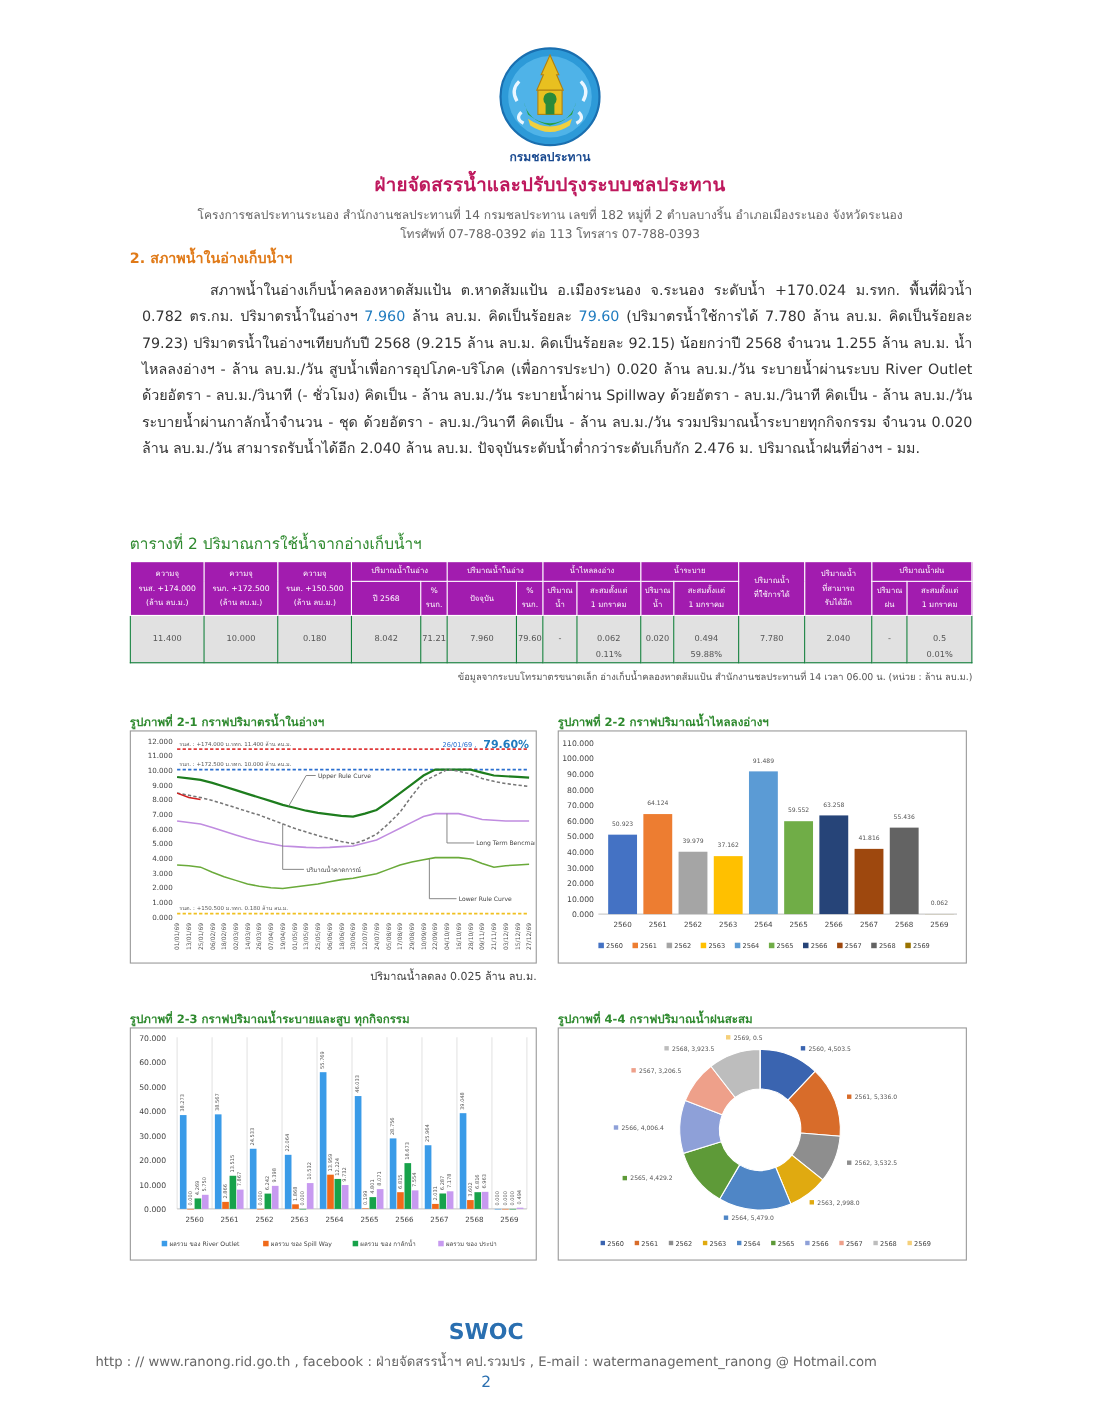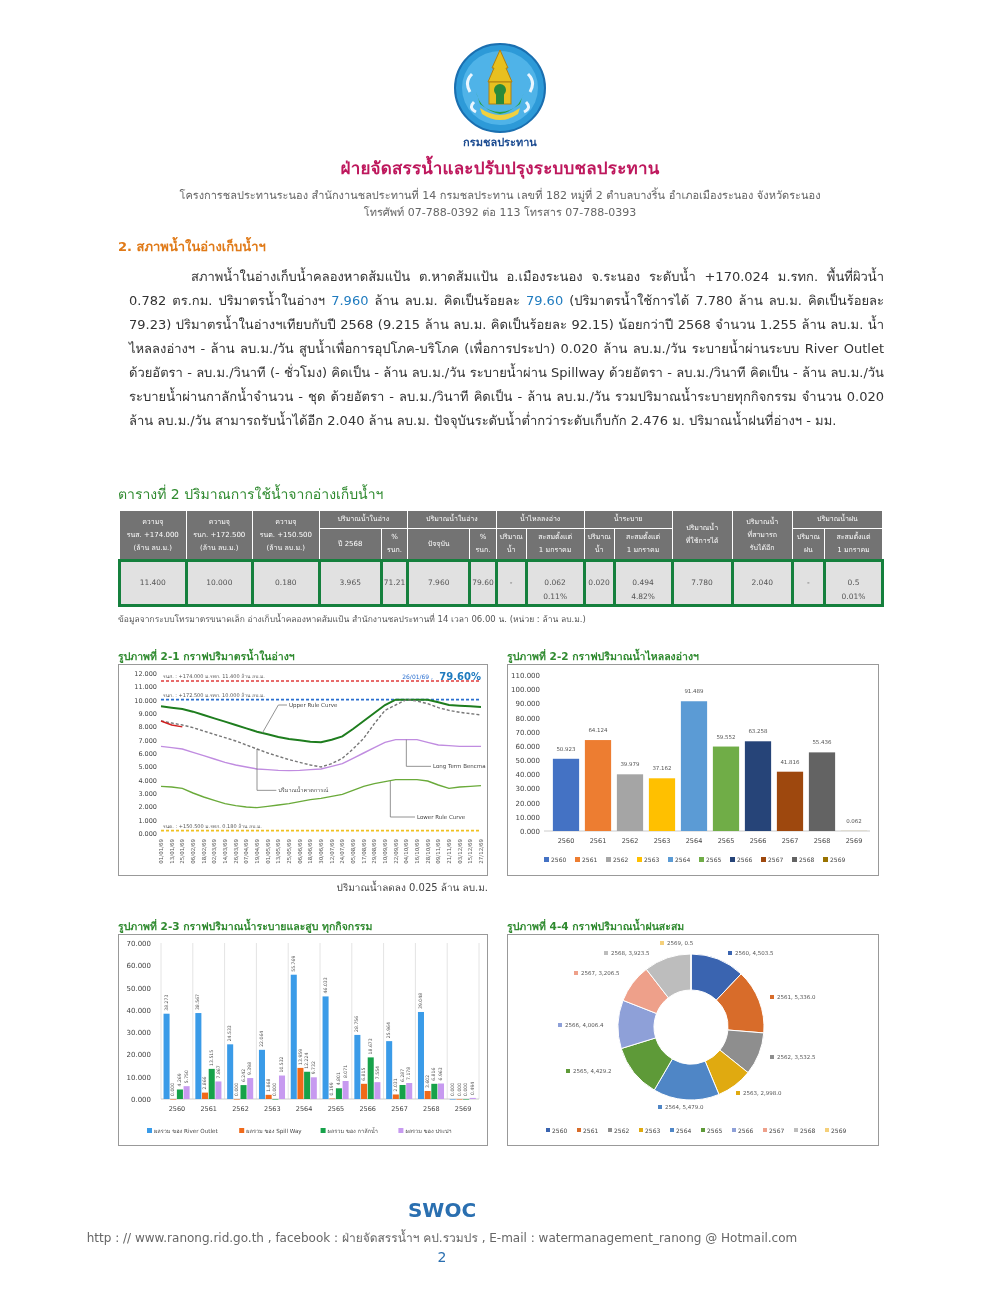--- a/index.html
+++ b/index.html
@@ -7,23 +7,23 @@
   .header { text-align: center; padding-top: 42px; }
   .logo { width: 100px; height: 100px; margin: 0 auto; position: relative; }
   .org-title { color: #be185d; font-size: 17px; font-weight: bold; margin-top: 12px; letter-spacing: 0.2px; }
   .org-addr { color: #666; font-size: 11px; margin-top: 6px; line-height: 17px; }
   .section { position: absolute; left: 118px; width: 766px; }
   .sec-title { color: #e07a18; font-size: 13px; font-weight: bold; }
   .para { font-size: 13px; line-height: 24px; color: #333; text-align: justify; margin-top: 8px; text-indent: 62px; margin-left: 11px; }
   .blue { color: #1f7bbf; }
   .tbl-title { color: #2f8a2f; font-size: 14px; font-weight: normal; }
   table.data { border-collapse: collapse; width: 766px; margin-top: 5px; font-size: 7px; }
-  table.data th { background: #737373; color: #fff; font-weight: normal; border: 1px solid #fff; padding: 2px 1px; text-align: center; line-height: 13px; }
-  table.data td { background: #e1e1e1; border: 3px solid #15803d; text-align: center; font-size: 7.5px; color: #555; height: 40px; line-height: 14px; }
-  .tbl-note { text-align: left; font-size: 8.5px; color: #555; margin-top: 5px; }
+  table.data th { background: #a21caf; color: #fff; font-weight: normal; border: 1px solid #fff; padding: 2px 1px; text-align: center; line-height: 13px; }
+  table.data td { background: #e1e1e1; border: 1px solid #15803d; text-align: center; font-size: 7.5px; color: #555; height: 40px; line-height: 14px; }
+  .tbl-note { text-align: right; font-size: 8.5px; color: #555; margin-top: 5px; }
   .chart-title { color: #2f8a2f; font-size: 10.5px; font-weight: bold; position: absolute; }
   .chart-box { position: absolute; border: 1.5px solid #999; background: #fff; }
   .footer { position: absolute; top: 1198px; width: 884px; text-align: center; }
   .swoc { color: #2a6fb0; font-size: 20px; font-weight: bold; }
   .foot-link { color: #666; font-size: 12px; margin-top: 6px; }
   .page-no { color: #2a6fb0; font-size: 14px; margin-top: 2px; }
   svg text { font-family: "DejaVu Sans", sans-serif; }
 </style>
 </head>
 <body>
@@ -44,21 +44,21 @@
       <text x="50" y="104" text-anchor="middle" font-size="11" fill="#1a4a90" font-weight="bold">กรมชลประทาน</text>
     </svg>
   </div>
   <div class="org-title">ฝ่ายจัดสรรน้ำและปรับปรุงระบบชลประทาน</div>
   <div class="org-addr">
     <div>โครงการชลประทานระนอง สำนักงานชลประทานที่ 14 กรมชลประทาน เลขที่ 182 หมู่ที่ 2 ตำบลบางริ้น อำเภอเมืองระนอง จังหวัดระนอง</div>
     <div>โทรศัพท์ 07-788-0392 ต่อ 113 โทรสาร 07-788-0393</div>
   </div>
 </div>
 
-<div class="section" style="top:236px;">
+<div class="section" style="top:224px;">
   <div class="sec-title">2. สภาพน้ำในอ่างเก็บน้ำฯ</div>
   <p class="para"><span>สภาพน้ำในอ่างเก็บน้ำคลองหาดส้มแป้น ต.หาดส้มแป้น อ.เมืองระนอง จ.ระนอง ระดับน้ำ +170.024 ม.รทก. พื้นที่ผิวน้ำ 0.782 ตร.กม. ปริมาตรน้ำในอ่างฯ </span><span class="blue">7.960</span><span> ล้าน ลบ.ม. คิดเป็นร้อยละ </span><span class="blue">79.60</span><span> (ปริมาตรน้ำใช้การได้ 7.780 ล้าน ลบ.ม. คิดเป็นร้อยละ 79.23) ปริมาตรน้ำในอ่างฯเทียบกับปี 2568 (9.215 ล้าน ลบ.ม. คิดเป็นร้อยละ 92.15) น้อยกว่าปี 2568 จำนวน 1.255 ล้าน ลบ.ม. น้ำไหลลงอ่างฯ - ล้าน ลบ.ม./วัน สูบน้ำเพื่อการอุปโภค-บริโภค (เพื่อการประปา) 0.020 ล้าน ลบ.ม./วัน ระบายน้ำผ่านระบบ River Outlet ด้วยอัตรา - ลบ.ม./วินาที (- ชั่วโมง) คิดเป็น - ล้าน ลบ.ม./วัน ระบายน้ำผ่าน Spillway ด้วยอัตรา - ลบ.ม./วินาที คิดเป็น - ล้าน ลบ.ม./วัน ระบายน้ำผ่านกาลักน้ำจำนวน - ชุด ด้วยอัตรา - ลบ.ม./วินาที คิดเป็น - ล้าน ลบ.ม./วัน รวมปริมาณน้ำระบายทุกกิจกรรม จำนวน 0.020 ล้าน ลบ.ม./วัน สามารถรับน้ำได้อีก 2.040 ล้าน ลบ.ม. ปัจจุบันระดับน้ำต่ำกว่าระดับเก็บกัก 2.476 ม. ปริมาณน้ำฝนที่อ่างฯ - มม.</span></p>
 </div>
 
 <div class="section" style="top:483px;">
   <div class="tbl-title">ตารางที่ 2 ปริมาณการใช้น้ำจากอ่างเก็บน้ำฯ</div>
   <table class="data">
     <tbody>
         <tr>
       <th rowspan="2" style="width:62px"><span>ความจุ</span><br><span>รนส. +174.000</span><br><span>(ล้าน ลบ.ม.)</span></th>
@@ -81,28 +81,28 @@
       <th style="width:54px"><span>สะสมตั้งแต่</span><br><span>1 มกราคม</span></th>
       <th style="width:28px"><span>ปริมาณ</span><br><span>น้ำ</span></th>
       <th style="width:54px"><span>สะสมตั้งแต่</span><br><span>1 มกราคม</span></th>
       <th style="width:30px"><span>ปริมาณ</span><br><span>ฝน</span></th>
       <th style="width:54px"><span>สะสมตั้งแต่</span><br><span>1 มกราคม</span></th>
     </tr>
     <tr>
       <td>11.400</td>
       <td>10.000</td>
       <td>0.180</td>
-      <td>3.965</td>
+      <td>8.042</td>
       <td>71.21</td>
       <td class="blue">7.960</td>
       <td class="blue">79.60</td>
       <td>-</td>
       <td><br><span>0.062</span><br><span>0.11%</span></td>
       <td>0.020</td>
-      <td><br><span>0.494</span><br><span>4.82%</span></td>
+      <td><br><span>0.494</span><br><span>59.88%</span></td>
       <td>7.780</td>
       <td>2.040</td>
       <td>-</td>
       <td><br><span>0.5</span><br><span>0.01%</span></td>
     </tr>
   </tbody>
     </table>
   <div class="tbl-note">ข้อมูลจากระบบโทรมาตรขนาดเล็ก อ่างเก็บน้ำคลองหาดส้มแป้น สำนักงานชลประทานที่ 14 เวลา 06.00 น. (หน่วย : ล้าน ลบ.ม.)</div>
 </div>
 

